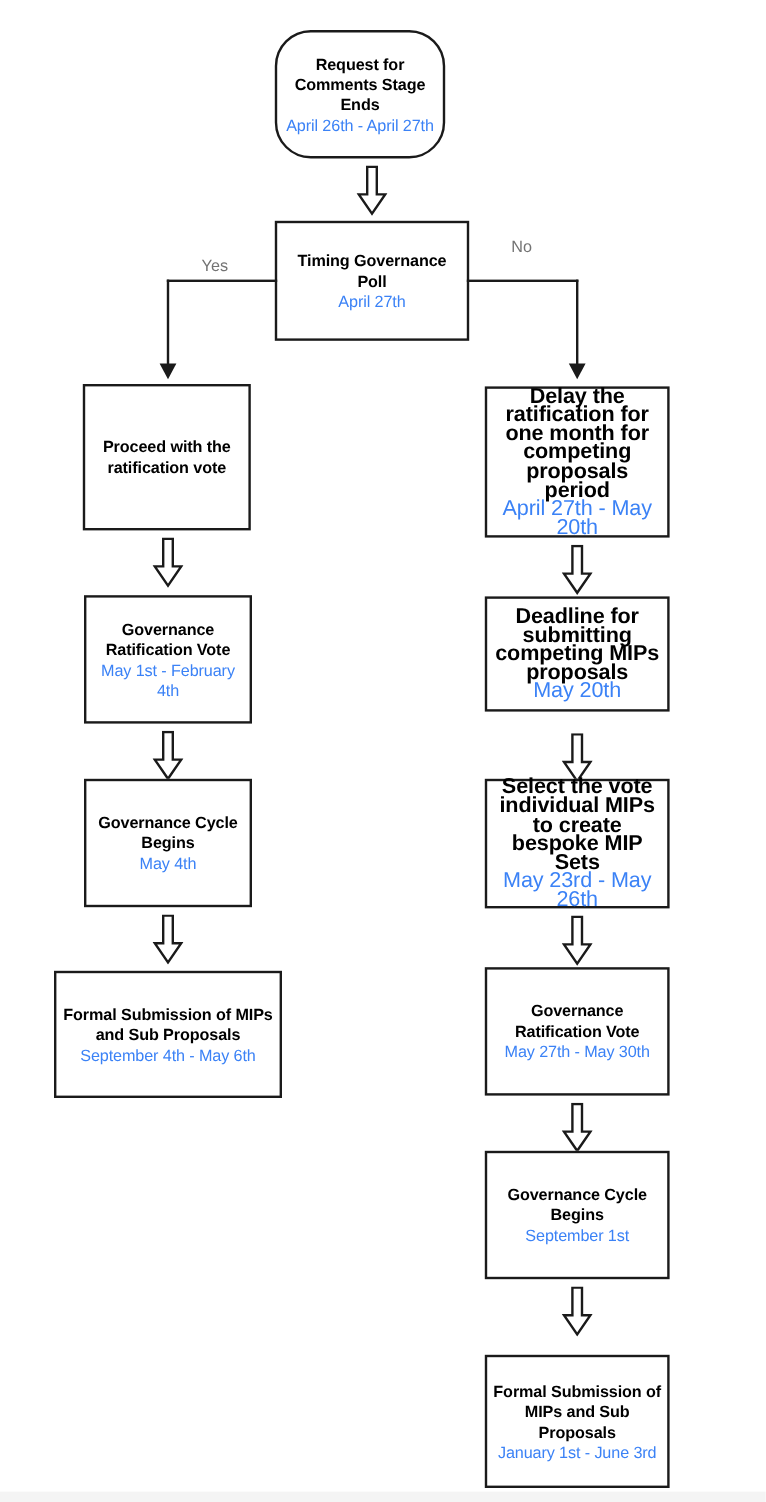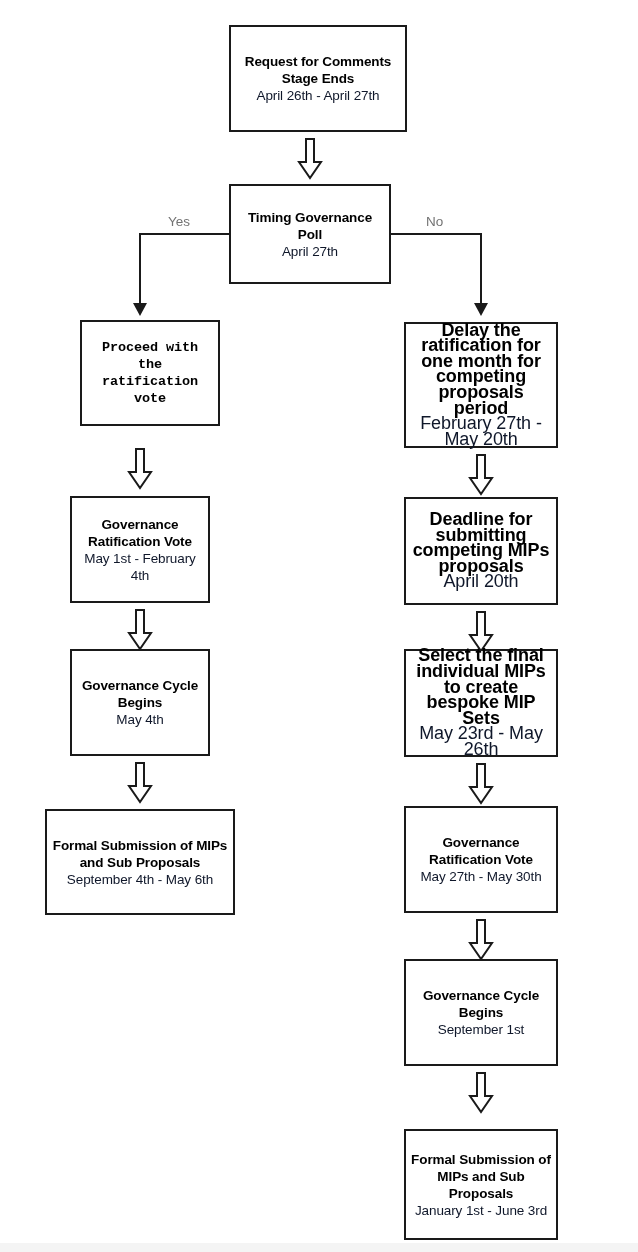--- a/index.html
+++ b/index.html
@@ -45,21 +45,21 @@
   }
   .node .title {
     font-weight: bold;
     color: #000000;
     font-size: 13.5px;
     line-height: 17px;
     letter-spacing: -0.1px;
   }
   .node .date {
     font-weight: normal;
-    color: #0f172a;
+    color: #3b82f6;
     font-size: 13.5px;
     line-height: 17px;
     letter-spacing: -0.1px;
   }
   .node.small .title,
   .node.small .date {
     font-size: 18px;
     line-height: 15.6px;
   }
 
@@ -91,21 +91,21 @@
   }
   .block-arrow {
     position: absolute;
   }
 </style>
 </head>
 <body>
 
 <div id="canvas">
 
-  <div class="node" style="left:229px; top:25px; width:178px; height:107px;">
+  <div class="node" style="left:229px; top:25px; width:142px; height:107px;border-radius:30px;">
     <div class="title">Request for Comments Stage Ends</div>
     <div class="date">April 26th - April 27th</div>
   </div>
 
   <div class="block-arrow" style="left:297px; top:138px; width:26px; height:42px;">
     <svg width="26" height="42" viewBox="0 0 26 42">
       <polygon points="9,1 17,1 17,24 24,24 13,40 2,24 9,24" fill="#ffffff" stroke="#1a1a1a" stroke-width="2" stroke-linejoin="miter"></polygon>
     </svg>
   </div>
 
@@ -115,23 +115,23 @@
   </div>
 
   <div class="hline" style="left:139px; top:233px; width:92px;"></div>
   <div class="vline" style="left:139px; top:233px; height:72px;"></div>
   <div class="arrowhead" style="left:133px; top:303px;"></div>
   <div class="branch-label" style="left:168px; top:214px;">Yes</div>
 
   <div class="hline" style="left:389px; top:233px; width:93px;"></div>
   <div class="vline" style="left:480px; top:233px; height:72px;"></div>
   <div class="arrowhead" style="left:474px; top:303px;"></div>
-  <div class="branch-label" style="left:426px; top:214px;text-align:center;">No</div>
-
-  <div class="node" style="left:80px; top:320px; width:140px; height:106px;font-family:Liberation Mono, monospace;">
+  <div class="branch-label" style="left:426px; top:198px;text-align:center;">No</div>
+
+  <div class="node" style="left:69px; top:320px; width:140px; height:122px;">
     <div class="title">Proceed with the ratification vote</div>
   </div>
 
   <div class="block-arrow" style="left:127px; top:448px; width:26px; height:42px;">
     <svg width="26" height="42" viewBox="0 0 26 42">
       <polygon points="9,1 17,1 17,24 24,24 13,40 2,24 9,24" fill="#ffffff" stroke="#1a1a1a" stroke-width="2" stroke-linejoin="miter"></polygon>
     </svg>
   </div>
 
   <div class="node" style="left:70px; top:496px; width:140px; height:107px;">
@@ -156,42 +156,42 @@
     </svg>
   </div>
 
   <div class="node" style="left:45px; top:809px; width:190px; height:106px;">
     <div class="title">Formal Submission of MIPs and Sub Proposals</div>
     <div class="date">September 4th - May 6th</div>
   </div>
 
   <div class="node small" style="left:404px; top:322px; width:154px; height:126px;">
     <div class="title">Delay the ratification for one month for competing proposals period</div>
-    <div class="date">February 27th - May 20th</div>
+    <div class="date">April 27th - May 20th</div>
   </div>
 
   <div class="block-arrow" style="left:468px; top:454px; width:26px; height:42px;">
     <svg width="26" height="42" viewBox="0 0 26 42">
       <polygon points="9,1 17,1 17,24 24,24 13,40 2,24 9,24" fill="#ffffff" stroke="#1a1a1a" stroke-width="2" stroke-linejoin="miter"></polygon>
     </svg>
   </div>
 
-  <div class="node small" style="left:404px; top:497px; width:154px; height:108px;">
+  <div class="node small" style="left:404px; top:497px; width:154px; height:96px;">
     <div class="title">Deadline for submitting competing MIPs proposals</div>
-    <div class="date">April 20th</div>
+    <div class="date">May 20th</div>
   </div>
 
   <div class="block-arrow" style="left:468px; top:611px; width:26px; height:42px;">
     <svg width="26" height="42" viewBox="0 0 26 42">
       <polygon points="9,1 17,1 17,24 24,24 13,40 2,24 9,24" fill="#ffffff" stroke="#1a1a1a" stroke-width="2" stroke-linejoin="miter"></polygon>
     </svg>
   </div>
 
   <div class="node small" style="left:404px; top:649px; width:154px; height:108px;">
-    <div class="title">Select the final individual MIPs to create bespoke MIP Sets</div>
+    <div class="title">Select the vote individual MIPs to create bespoke MIP Sets</div>
     <div class="date">May 23rd - May 26th</div>
   </div>
 
   <div class="block-arrow" style="left:468px; top:763px; width:26px; height:42px;">
     <svg width="26" height="42" viewBox="0 0 26 42">
       <polygon points="9,1 17,1 17,24 24,24 13,40 2,24 9,24" fill="#ffffff" stroke="#1a1a1a" stroke-width="2" stroke-linejoin="miter"></polygon>
     </svg>
   </div>
 
   <div class="node" style="left:404px; top:806px; width:154px; height:107px;">

